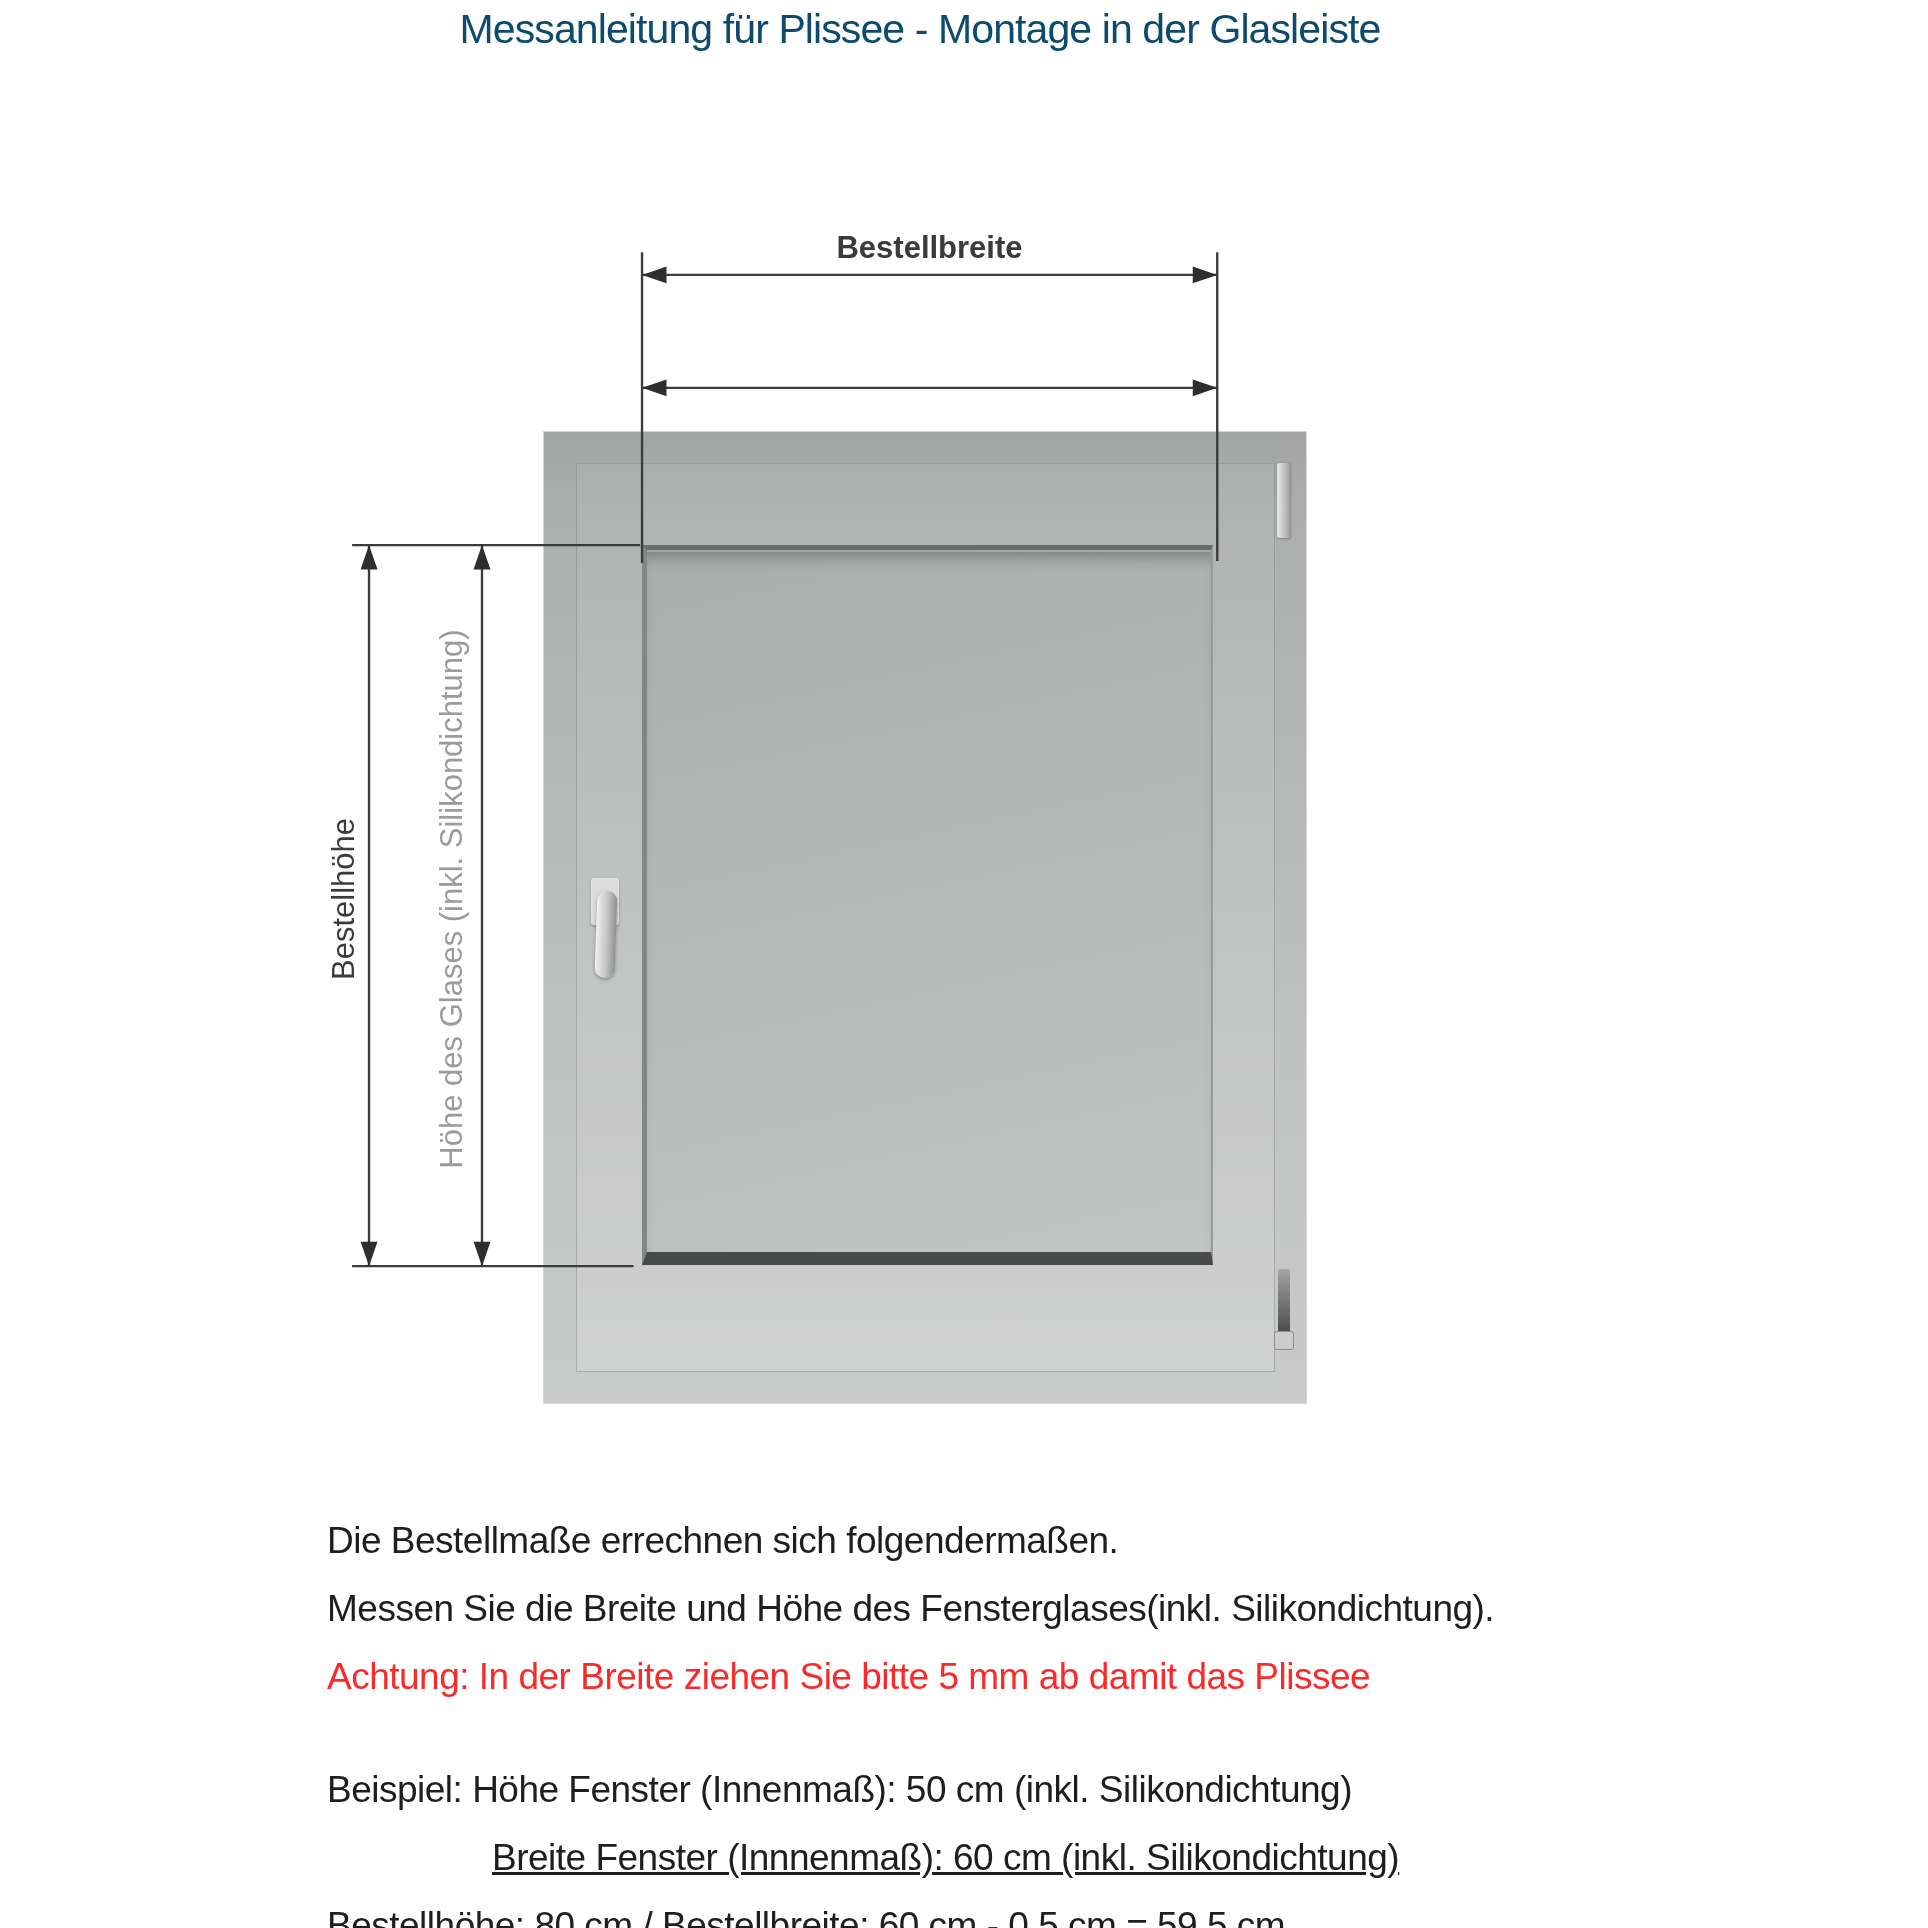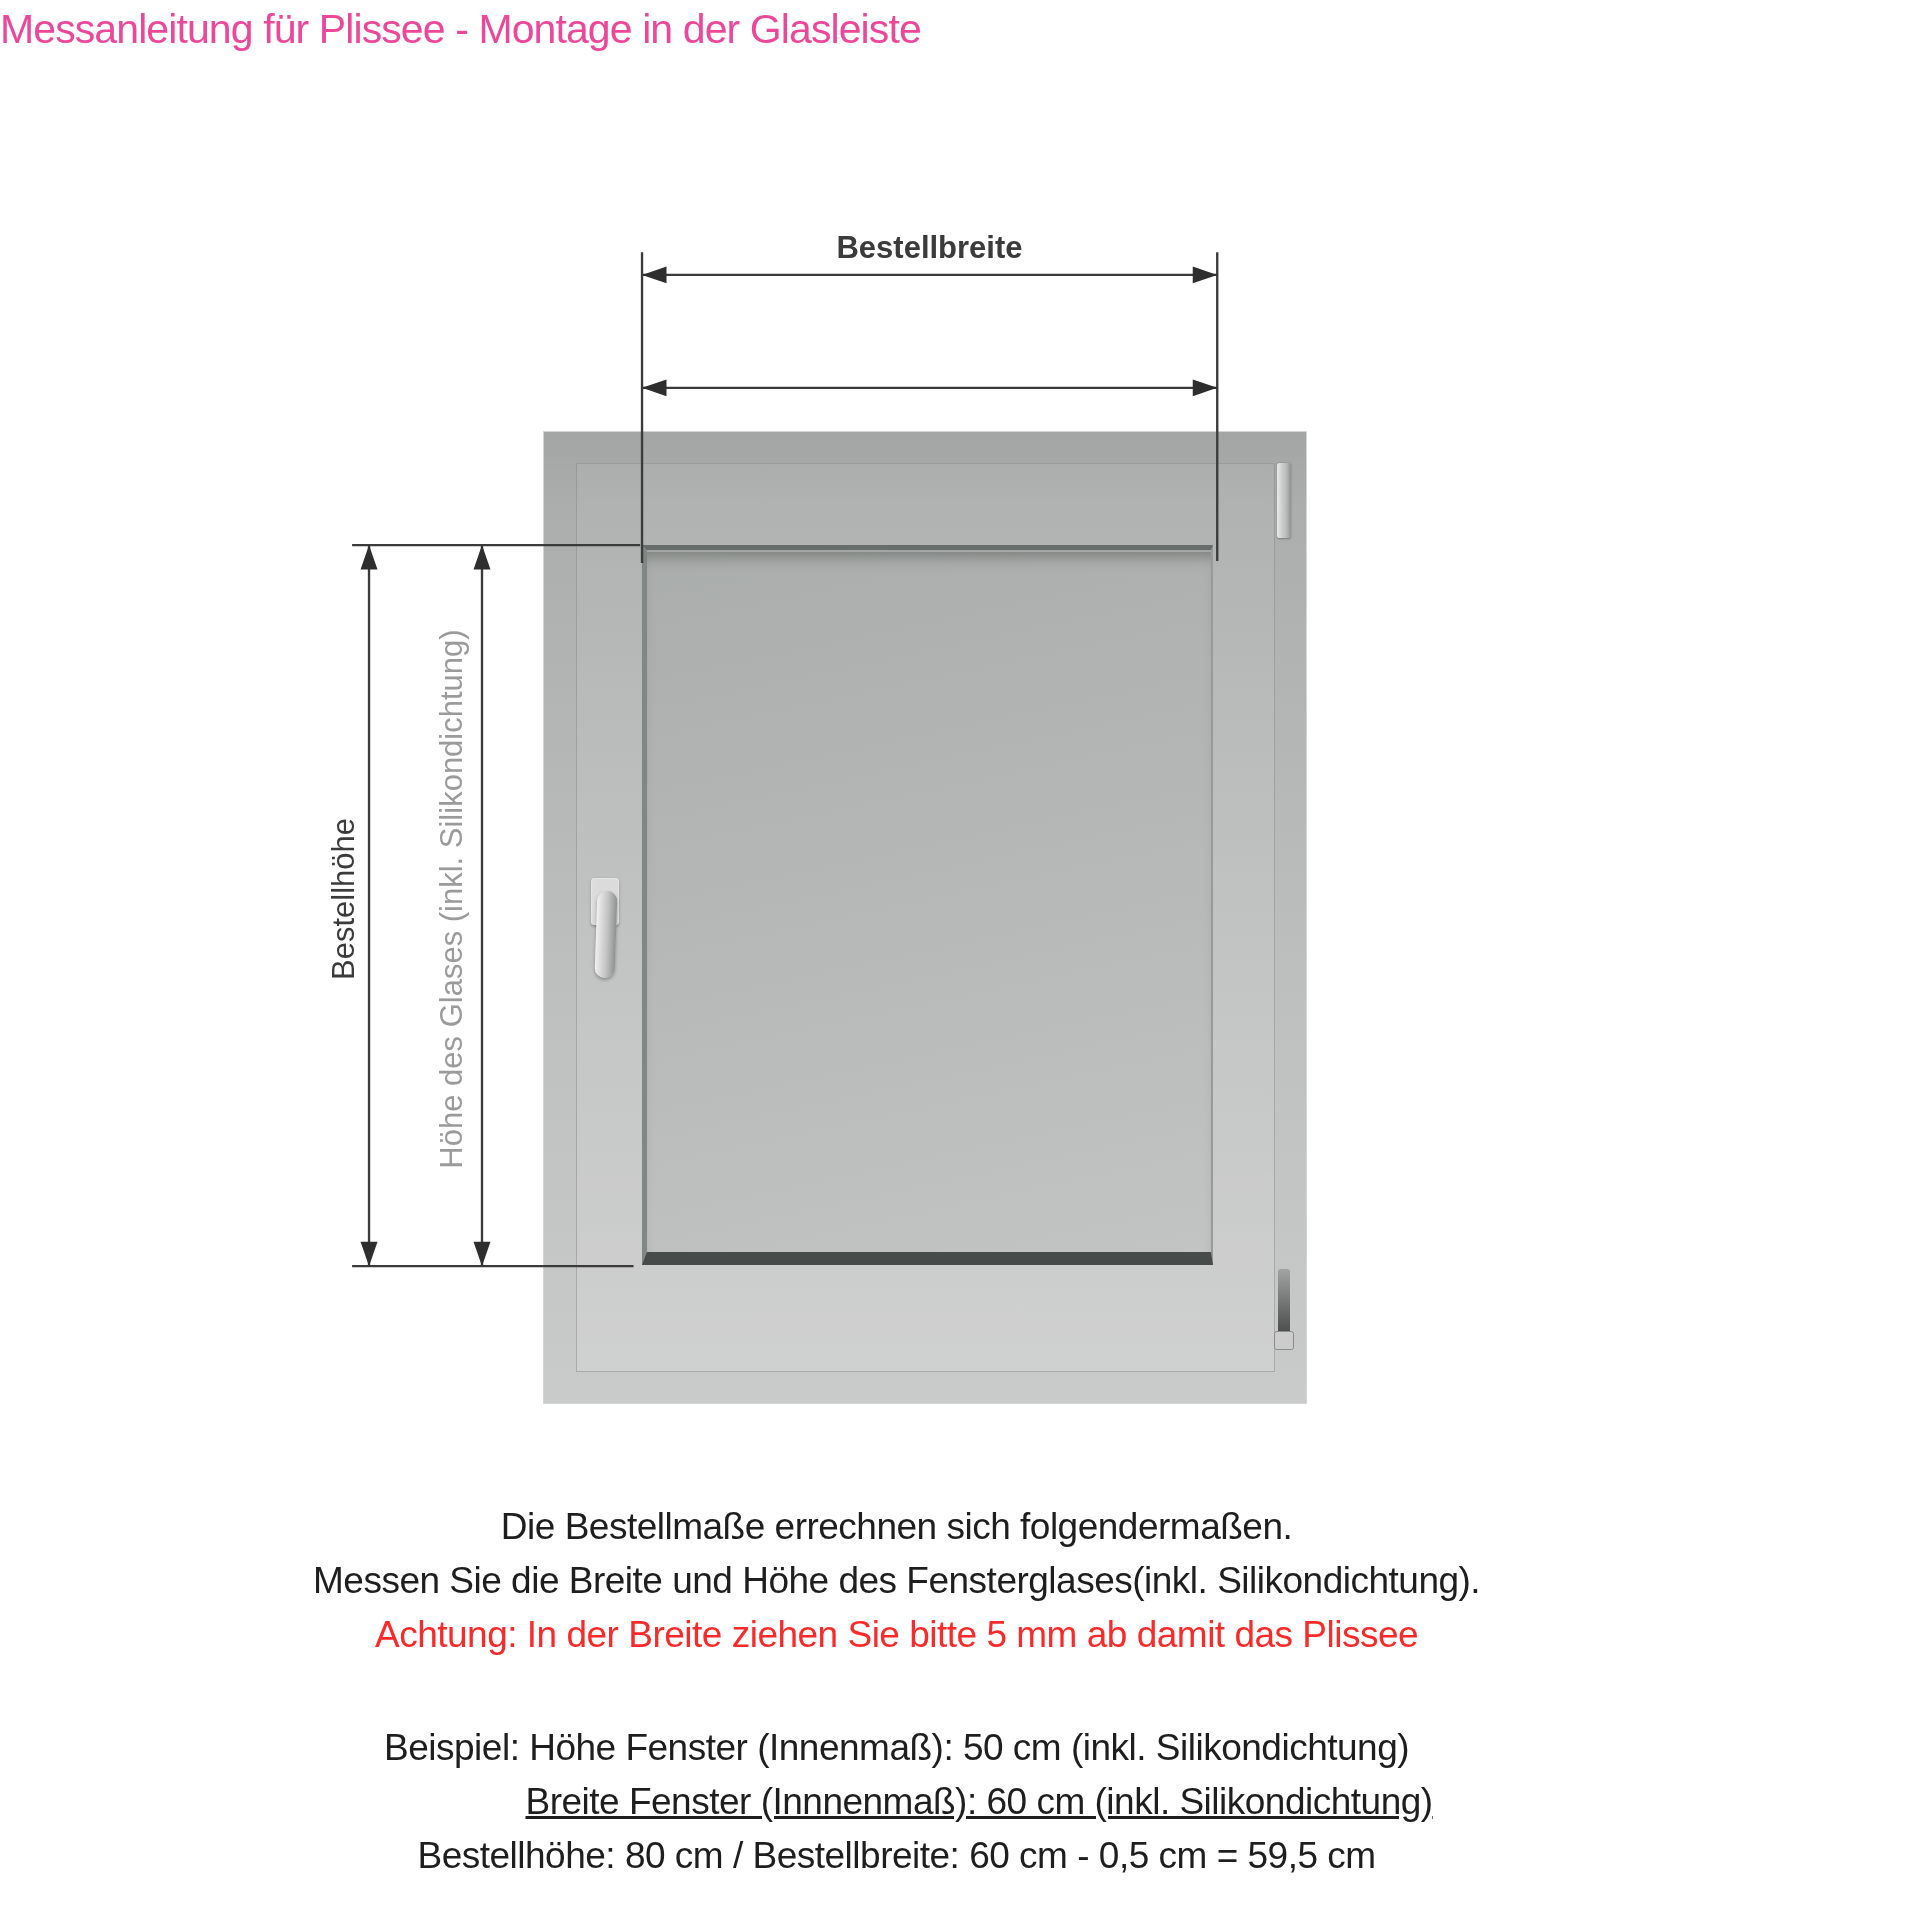--- a/index.html
+++ b/index.html
@@ -2,22 +2,22 @@
 <html style="font-size:15px"><head>
 <meta charset="utf-8">
 <style>
   html,body{margin:0;padding:0;background:#ffffff;}
   .canvas{
     position:relative;width:1928px;height:1928px;background:#ffffff;overflow:hidden;
     font-family:"Liberation Sans",sans-serif;color:#1e1e1e;
   }
   
   .page-title{
-    position:absolute;left:0;top:5.6px;width:1840px;
-    font-size:41px;letter-spacing:-0.9px;color:#ec4899;
+    position:absolute;left:0;top:5.6px;width:1840px;text-align:center;
+    font-size:41px;letter-spacing:-0.9px;color:#0c4a6e;
   }
   
   .win{
     position:absolute;left:544px;top:432px;width:762px;height:971px;
     background:linear-gradient(180deg,#a2a5a4 0%,#abaead 8%,#b2b5b4 28%,#bfc1c0 62%,#c9cbca 100%);
     box-shadow:0 0 0 0.9px rgba(150,153,152,.45);
   }
   .sash{
     position:absolute;left:32px;top:31px;width:697px;height:907px;
     border:1.9px solid rgba(125,129,127,.45);
@@ -65,21 +65,21 @@
   .lbl-order-height{
     left:175px;top:880px;width:339px;height:38px;text-align:center;
     transform:rotate(-90deg);
   }
   .lbl-glass-height{
     left:161px;top:880px;width:584px;height:38px;text-align:center;
     transform:rotate(-90deg);
   }
   
   .instructions{position:absolute;left:311px;top:1499px;font-size:37px;letter-spacing:-0.5px;}
-  .instructions p{margin:2px;line-height:52px;color:#1e1e1e;text-align:center;}
+  .instructions p{margin:16px;line-height:52px;color:#1e1e1e;}
   .instructions p.warning{color:#f92a2a;}
   .instructions p.example-first{margin-top:61px;}
   .instructions p.indented{padding-left:165px;text-decoration:underline;}
 </style>
 </head>
 <body>
 
 <div class="canvas">
 
   <div class="page-title">Messanleitung für Plissee - Montage in der Glasleiste</div>

